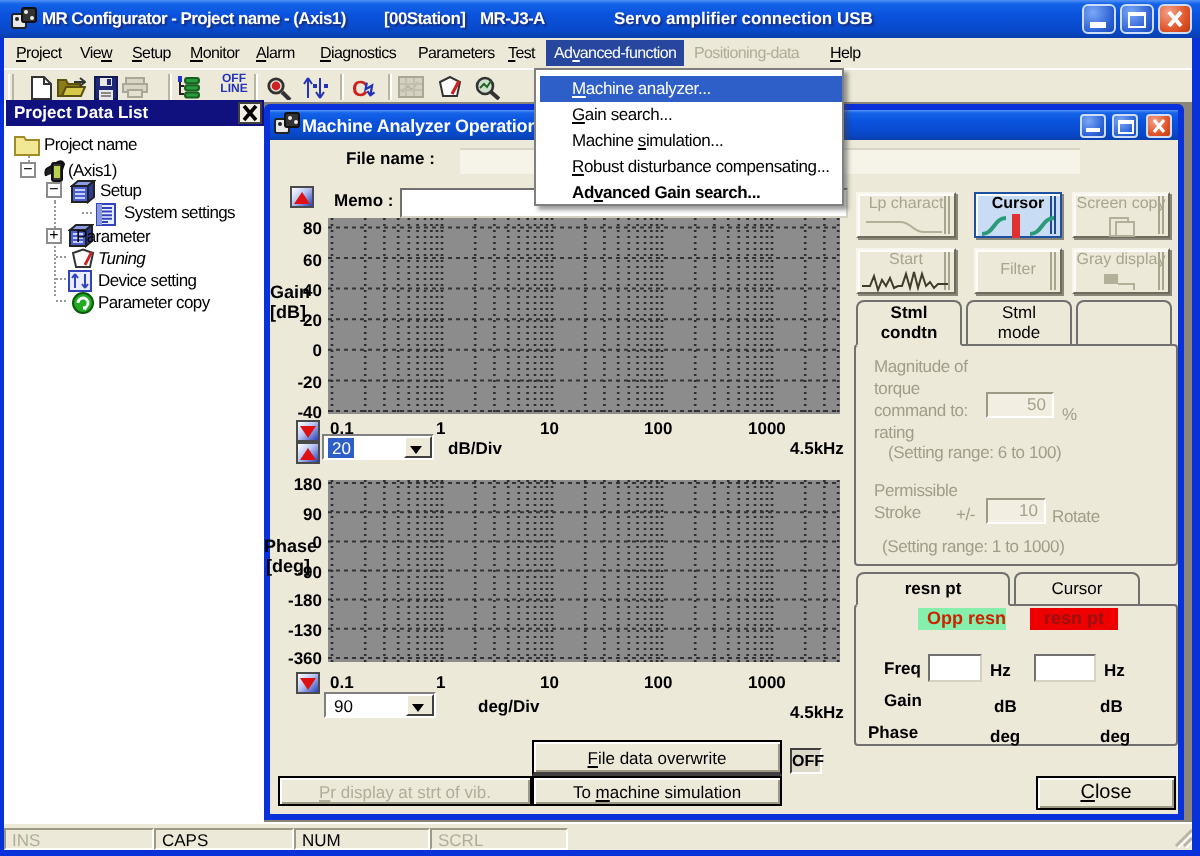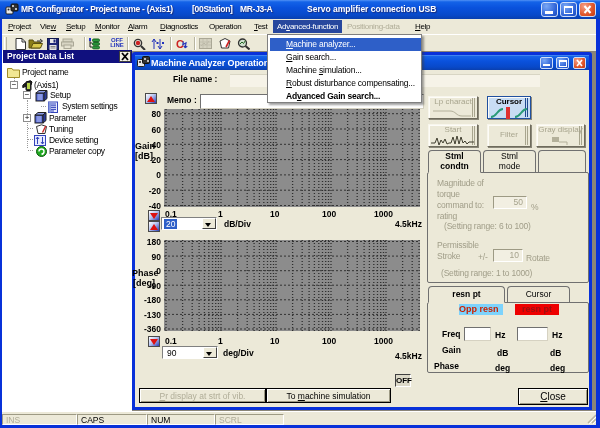--- a/index.html
+++ b/index.html
@@ -245,36 +245,42 @@
  <div class="xlab" style="left:239px; top:281px;">1000</div>
  <div class="tribtn" style="left:13px; top:281px;">
       <div class="tri tridn"></div>
     </div>
  <div class="combo" style="left:27px; top:291px; height:13px;">
       <span class="cval">90</span>
       <span class="cbtn">
         <span class="carr"></span>
       </span>
     </div>
- <div class="lbl" style="left:88px; top:293px;">deg/Div</div>
+ <div class="lbl" style="left:104px; top:293px;">deg/Div</div>
  <div class="lbl" style="left:260px; top:296px;">4.5kHz</div>
 
+ <div class="pbtn" style="left:131px; top:315px; width:125px; height:18px; line-height:17px; border-bottom:2px solid #404040;"><u>F</u>ile data overwrite</div>
  <div class="lbl" style="left:260px; top:319px; width:16px; height:13px; border:1px solid; border-color:#404040 #fff #fff #404040; background:#dcd9c8; text-align:center; line-height:12px; font-size:8px;">OFF</div>
  <div class="pbtn dim" style="left:4px; top:333px; width:127px; height:15px; line-height:14px;"><u>P</u>r display at strt of vib.</div>
  <div class="pbtn" style="left:383px; top:333px; width:70px; height:17px; line-height:16px; font-size:10px;"><u>C</u>lose</div>
  <div class="pbtn" style="left:131px; top:333px; width:125px; height:15px; line-height:14px;">To <u>m</u>achine simulation</div>
 
  <div class="fbtn" style="left:293px; top:41px; width:50px; height:23px;">Lp charact<div class="fstack"></div>
   <svg width="40" height="10" viewBox="0 0 40 10" style="position:absolute;left:3px;top:11px;">
         <path d="M1 3 H18 C24 3 24 8 30 8 H39" stroke="#b3b09a" fill="none"></path>
       </svg></div>
  <div class="fbtn" style="left:352px; top:41px; width:44px; height:23px; background:#c8ddf4; border:1px solid #2050a0; color:#000; font-weight:bold;">Cursor<div style="position:absolute;right:2px;top:1px;bottom:1px;width:3px;border-left:1px solid #204a90;border-right:1px solid #204a90;"></div>
   <svg width="38" height="12" viewBox="0 0 38 12" style="position:absolute;left:2px;top:10px;">
         <path d="M1 10 C7 10 7 2 13 2 M25 10 C31 10 31 2 37 2" stroke="#2a9a78" stroke-width="2" fill="none"></path>
         <rect x="16" y="0" width="4" height="12" fill="#e03030"></rect>
+      </svg></div>
+ <div class="fbtn" style="left:401px; top:41px; width:49px; height:23px;">Screen copy<div class="fstack"></div>
+  <svg width="16" height="11" viewBox="0 0 16 11" style="position:absolute;left:16px;top:11px;">
+        <rect x="2" y="1" width="9" height="9" fill="none" stroke="#b3b09a"></rect>
+        <rect x="5" y="3" width="9" height="7" fill="#ece9d8" stroke="#b3b09a"></rect>
       </svg></div>
  <div class="fbtn" style="left:293px; top:69px; width:50px; height:23px;">Start<div class="fstack"></div>
   <svg width="44" height="13" viewBox="0 0 44 13" style="position:absolute;left:2px;top:9px;">
         <path d="M0 9 H4 L6 4 L8 11 L10 6 L12 9 L14 5 L16 10 L18 9 H20 L22 3 L24 10 L26 2 L28 10 L30 3 L32 9 L34 7 L36 10 L38 8 H43" stroke="#3f3d2e" fill="none"></path>
       </svg></div>
  <div class="fbtn" style="left:352px; top:69px; width:44px; height:23px; line-height:20px;">Filter<div class="fstack"></div></div>
  <div class="fbtn" style="left:401px; top:69px; width:49px; height:23px;">Gray display<div class="fstack"></div>
   <svg width="18" height="10" viewBox="0 0 18 10" style="position:absolute;left:14px;top:11px;">
         <rect x="1" y="1" width="7" height="5" fill="#b3b09a"></rect>
         <path d="M8 6 H16 V9" stroke="#b3b09a" fill="none"></path>
@@ -294,21 +300,21 @@
  <div class="dimlbl" style="left:302px; top:185px; z-index:4;">Permissible</div>
  <div class="dimlbl" style="left:302px; top:196px; z-index:4;">Stroke</div>
  <div class="dimlbl" style="left:343px; top:197px; z-index:4;">+/-</div>
  <div class="inpd" style="left:358px; top:194px; width:30px; height:13px; z-index:4;">10</div>
  <div class="dimlbl" style="left:391px; top:198px; z-index:4;">Rotate</div>
  <div class="dimlbl" style="left:306px; top:213px; z-index:4;">(Setting range: 1 to 1000)</div>
 
  <div class="tab" style="left:293px; top:231px; width:77px; height:17px; font-weight:bold; line-height:15px; border-bottom:1px solid #ece9d8; z-index:3;">resn pt</div>
  <div class="tab" style="left:372px; top:231px; width:63px; height:16px; line-height:15px;">Cursor</div>
  <div class="gbox" style="left:292px; top:247px; width:162px; height:71px; z-index:2;"></div>
- <div class="lbl" style="left:324px; top:249px; width:44px; height:11px; background:#7dd3fc; color:#cc2200; text-align:left; line-height:11px; z-index:4; font-size:9px;">Opp resn</div>
+ <div class="lbl" style="left:324px; top:249px; width:44px; height:11px; background:#86efac; color:#cc2200; text-align:right; line-height:11px; z-index:4; font-size:9px;">Opp resn</div>
  <div class="lbl" style="left:380px; top:249px; width:44px; height:11px; background:#ee0000; color:#991111; text-align:center; line-height:11px; z-index:4; font-size:9px;">resn pt</div>
  <div class="lbl" style="left:307px; top:274px; z-index:4;">Freq</div>
  <div class="inpw" style="left:329px; top:272px; width:27px; height:14px; z-index:4;"></div>
  <div class="lbl" style="left:360px; top:275px; z-index:4;">Hz</div>
  <div class="inpw" style="left:382px; top:272px; width:31px; height:14px; z-index:4;"></div>
  <div class="lbl" style="left:417px; top:275px; z-index:4;">Hz</div>
  <div class="lbl" style="left:307px; top:290px; z-index:4;">Gain</div>
  <div class="lbl" style="left:362px; top:293px; z-index:4;">dB</div>
  <div class="lbl" style="left:415px; top:293px; z-index:4;">dB</div>
  <div class="lbl" style="left:299px; top:306px; z-index:4;">Phase</div>
@@ -338,21 +344,21 @@
       <path d="M4.5 3 L10.5 10 M10.5 3 L4.5 10" stroke="#fff" stroke-width="2"></path>
     </svg></div>
 
 <div class="abs" id="menubar">
  <span class="mitem" style="left:6px;"><u>P</u>roject</span>
  <span class="mitem" style="left:38px;">Vie<u>w</u></span>
  <span class="mitem" style="left:64px;"><u>S</u>etup</span>
  <span class="mitem" style="left:93px;"><u>M</u>onitor</span>
  <span class="mitem" style="left:126px;"><u>A</u>larm</span>
  <span class="mitem" style="left:158px;"><u>D</u>iagnostics</span>
- <span class="mitem" style="left:207px;">Operation</span>
+ <span class="mitem" style="left:207px;">Parameters</span>
  <span class="mitem" style="left:252px;"><u>T</u>est</span>
  <span class="mitem" style="left:271px; background:#27479e; color:#fff; padding:0 4px;">Ad<u>v</u>anced-function</span>
  <span class="mitem" style="left:345px; color:#b0ad98;">Positioning-data</span>
  <span class="mitem" style="left:413px;"><u>H</u>elp</span>
 </div>
 
 <div class="abs" id="toolbar">
  <div style="position:absolute;left:2px;top:2px;width:3px;height:13px;border-left:1px solid #fff;border-right:1px solid #b8b5a0;"></div>
  <svg class="ticon" style="left:13px;" width="11" height="12" viewBox="0 0 11 12">
       <path d="M1 .5 H7 L10.5 4 V11.5 H1 Z" fill="#fff" stroke="#333"></path>
@@ -456,26 +462,26 @@
       <rect x="1.5" y="1" width="2.5" height="10.5" fill="#8899dd"></rect>
     </svg>
  <div class="trow" style="left:60px; top:51px;">System settings</div>
  <div class="tbox" style="left:21px; top:64px;">+</div>
  <svg style="position:absolute;left:32px;top:62px;" width="13" height="12" viewBox="0 0 13 12">
       <rect x="1" y="3" width="8" height="8" fill="#4a5fd0" stroke="#222"></rect>
       <path d="M1 3 L4 .5 H12 L9 3 Z" fill="#8a9ae8" stroke="#222"></path>
       <path d="M9 11 L12 8.5 V.5 L9 3 Z" fill="#2a3a99" stroke="#222"></path>
       <path d="M2.5 5 h5 M2.5 7 h5 M2.5 9 h5" stroke="#c8d0f8"></path>
     </svg>
- <div class="trow" style="left:47px; top:63px;">Parameter</div>
+ <div class="trow" style="left:36px; top:63px;">Parameter</div>
  <svg style="position:absolute;left:33px;top:74px;" width="13" height="11" viewBox="0 0 13 11">
       <path d="M1.5 2.5 L6.5 .8 L11.5 2.5 L10 9.5 H3 Z" fill="#fff" stroke="#333"></path>
       <path d="M7.5 8.5 L10.8 2" stroke="#cc2222" stroke-width="1.4"></path>
     </svg>
- <div class="trow" style="left:47px; top:74px;">Tuning</div>
+ <div class="trow" style="left:47px; top:74px;font-style:italic;">Tuning</div>
  <svg style="position:absolute;left:32px;top:85px;" width="12" height="11" viewBox="0 0 12 11">
       <rect x=".5" y=".5" width="11" height="10" fill="#e8ecff" stroke="#3344bb"></rect>
       <path d="M3.5 2 v7 M3.5 2 l-1.5 2 M3.5 2 l1.5 2" stroke="#3344bb" fill="none"></path>
       <path d="M8.5 9 V2 M8.5 9 l-1.5-2 M8.5 9 l1.5-2" stroke="#3344bb" fill="none"></path>
     </svg>
  <div class="trow" style="left:47px; top:85px;">Device setting</div>
  <svg style="position:absolute;left:34px;top:96px;" width="12" height="11" viewBox="0 0 12 11">
       <circle cx="5.5" cy="5.5" r="5" fill="#22aa22" stroke="#0a5a0a"></circle>
       <path d="M3 5.5 A2.5 2.5 0 1 1 5.5 8" stroke="#fff" stroke-width="1.4" fill="none"></path>
       <path d="M5.5 8 l2-1 l-.5 2.2 z" fill="#fff"></path>

